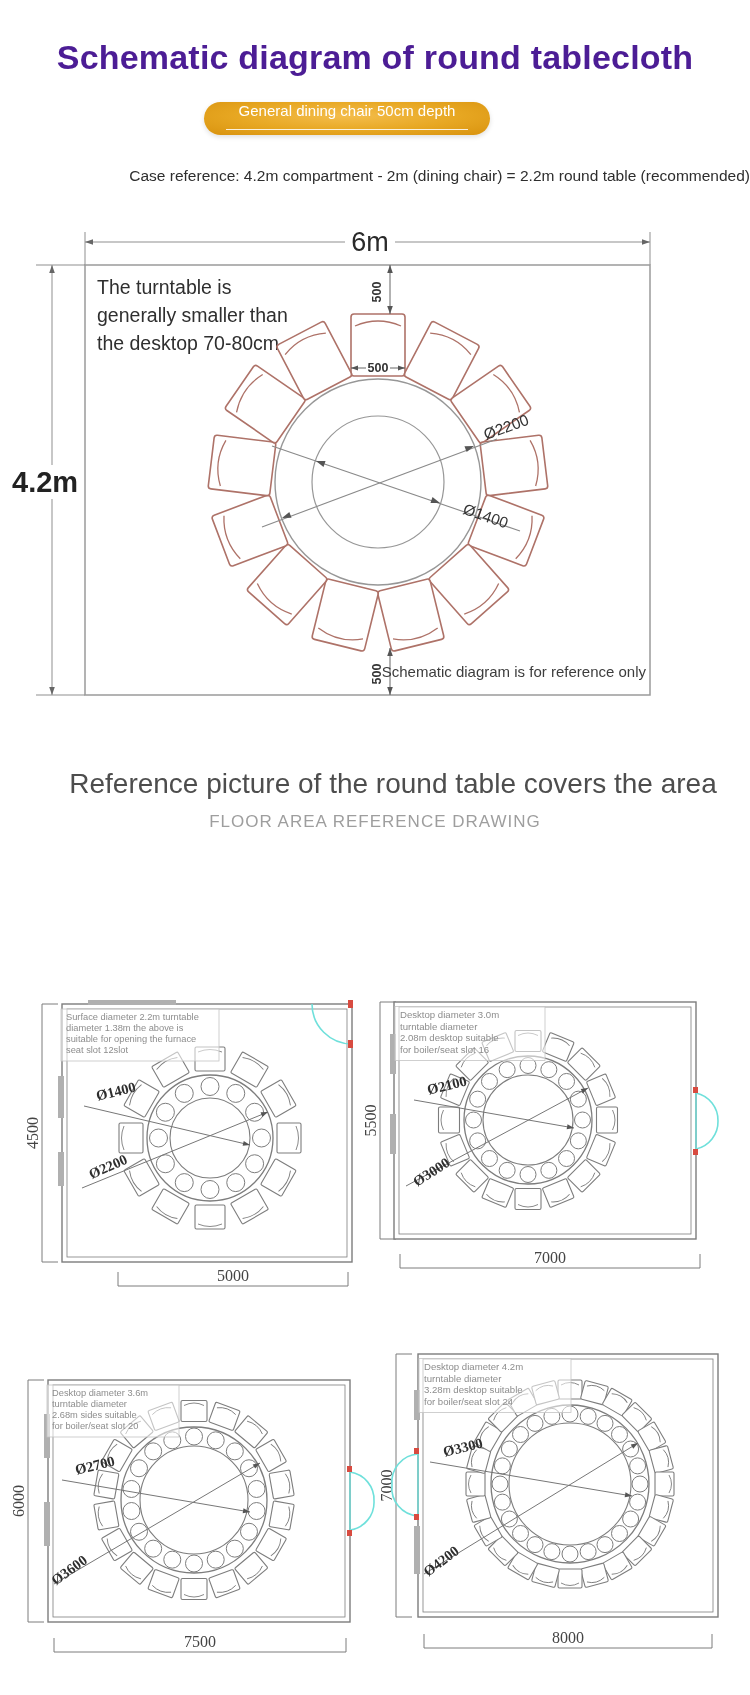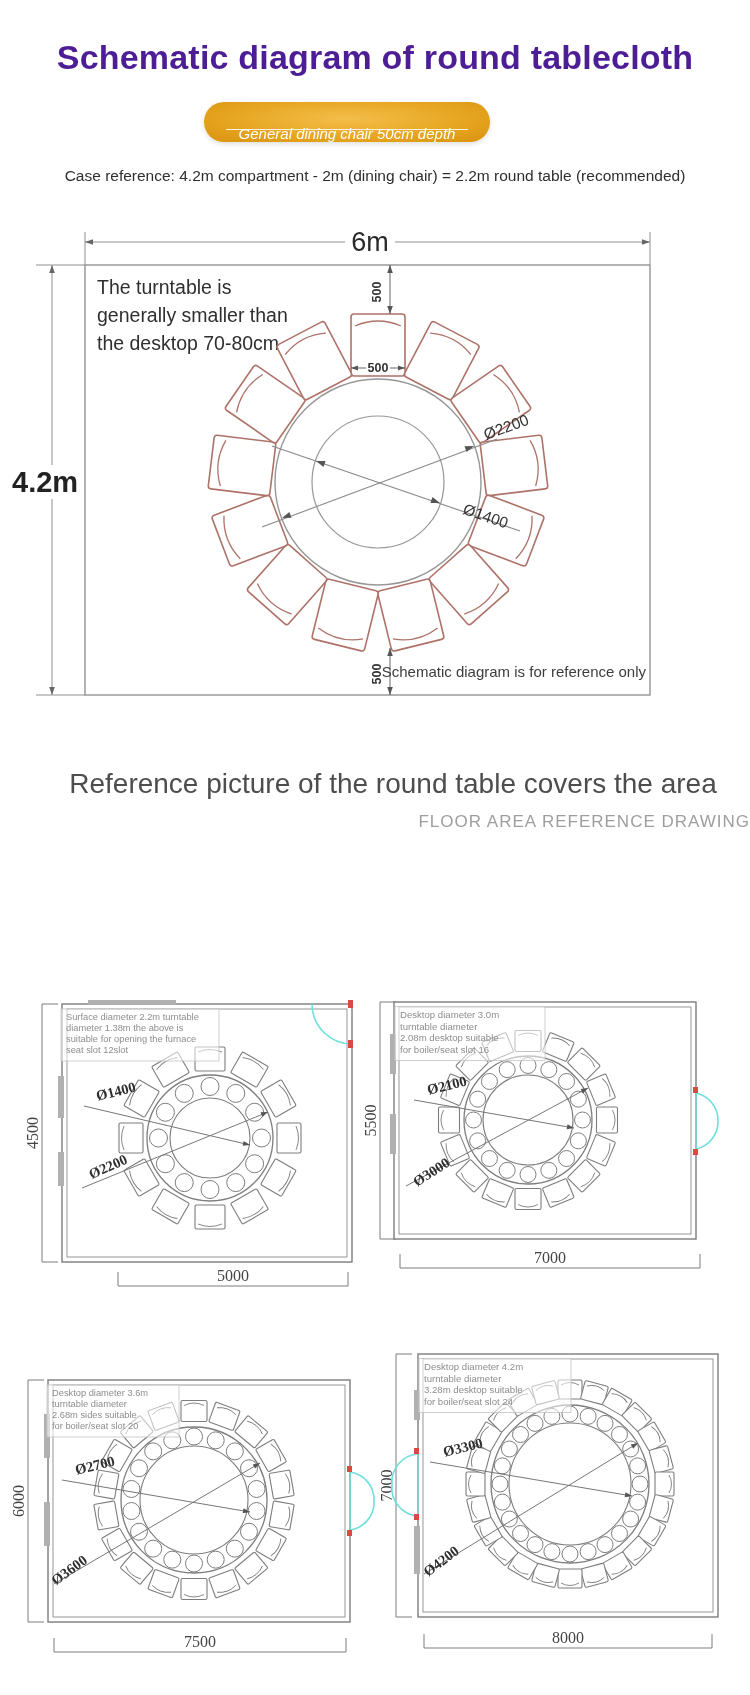--- a/index.html
+++ b/index.html
@@ -1,29 +1,29 @@
 <!DOCTYPE html>
 <html><head>
 <meta charset="utf-8">
 <style>
   html,body{margin:0;padding:0;background:#fff;}
   .page{position:relative;width:750px;height:1695px;background:#ffffff;overflow:hidden;
         font-family:"Liberation Sans",sans-serif;}
   .page-title{position:absolute;top:38px;left:0;width:100%;text-align:center;margin:0;
         font-size:34px;font-weight:600;color:#4c1d95;letter-spacing:.2px;}
-  .pill{position:absolute;top:102px;left:204px;width:286px;height:40px;border-radius:22px;
+  .pill{position:absolute;top:102px;left:204px;width:286px;height:33px;border-radius:22px;
         background:radial-gradient(ellipse at 50% 42%, #f4bd4b 0%, #e7a722 55%, #d8920e 100%);
-        display:flex;align-items:flex-end;justify-content:center;box-shadow:0 2px 5px rgba(0,0,0,.13);font-style:italic;}
+        display:flex;align-items:flex-start;justify-content:center;box-shadow:0 2px 5px rgba(0,0,0,.13);}
   .pill-label{color:#fff;font-size:15px;position:relative;z-index:1;}
   .pill-line{position:absolute;left:22px;top:27px;width:242px;height:1px;background:rgba(255,255,255,.85);}
-  .case-ref{position:absolute;top:167px;left:0;width:100%;text-align:center;font-size:15.5px;color:#2e2e2e;}
+  .case-ref{position:absolute;top:167px;left:0;width:100%;text-align:right;font-size:15.5px;color:#2e2e2e;}
   .calc{position:absolute;top:717px;left:0;width:100%;text-align:center;font-size:16px;color:#1f1f1f;}
   .section-heading{position:absolute;top:768px;left:0;width:100%;text-align:center;margin:0;
         font-size:28px;font-weight:500;color:#4d4d4d;padding-left:18px;}
-  .section-sub{position:absolute;top:812px;left:0;width:100%;text-align:right;
+  .section-sub{position:absolute;top:812px;left:0;width:100%;text-align:center;
         font-size:17px;color:#9e9e9e;letter-spacing:1px;}
   svg{position:absolute;overflow:visible;}
 </style>
 </head>
 <body>
 
 <div class="page">
   <h1 class="page-title">Schematic diagram of round tablecloth</h1>
 
   <div class="pill">

